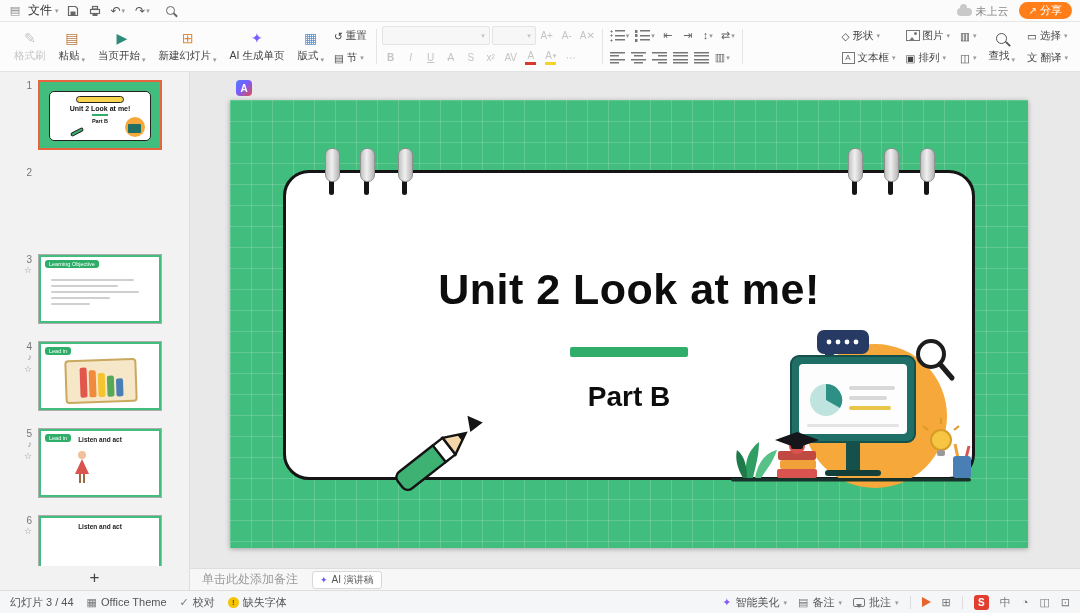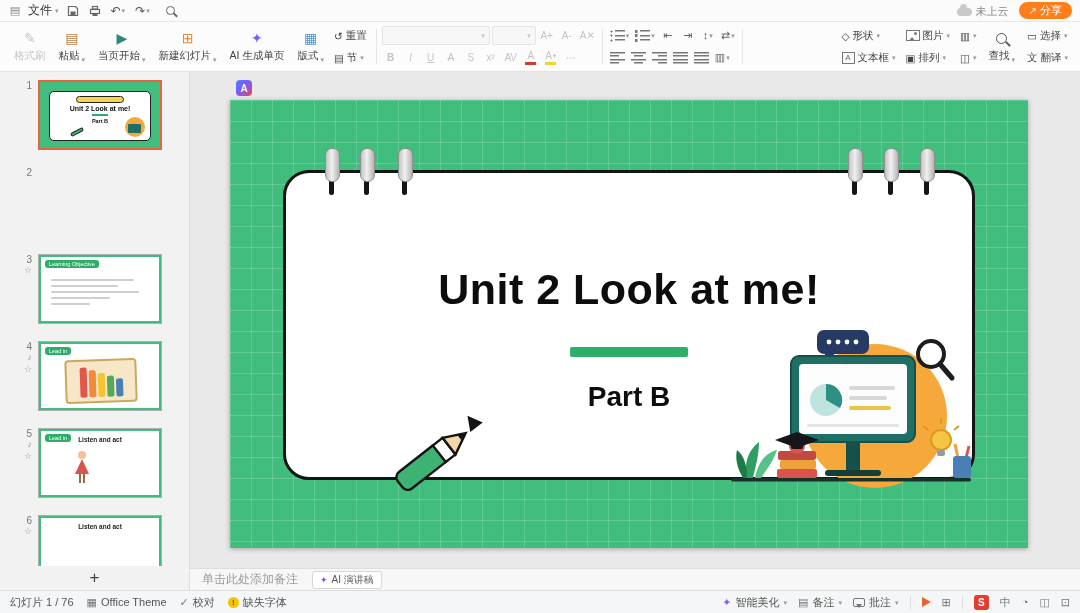--- a/index.html
+++ b/index.html
@@ -668,21 +668,21 @@
         <span class="notes-ph">单击此处添加备注</span>
         <button class="ai-speech-btn">
           <i>✦</i>
           <span>AI 演讲稿</span>
         </button>
       </div>
     </section>
   </main>
 
   <footer class="statusbar">
-    <span class="sb-item">幻灯片 1 / 76</span>
+    <span class="sb-item">幻灯片 3 / 44</span>
     <button class="sb-item">
       <span class="sb-ic">▦</span>
       <span>Office Theme</span>
     </button>
     <button class="sb-item">
       <span class="sb-ic">✓</span>
       <span>校对</span>
     </button>
     <button class="sb-item">
       <span class="warn-dot">!</span>

